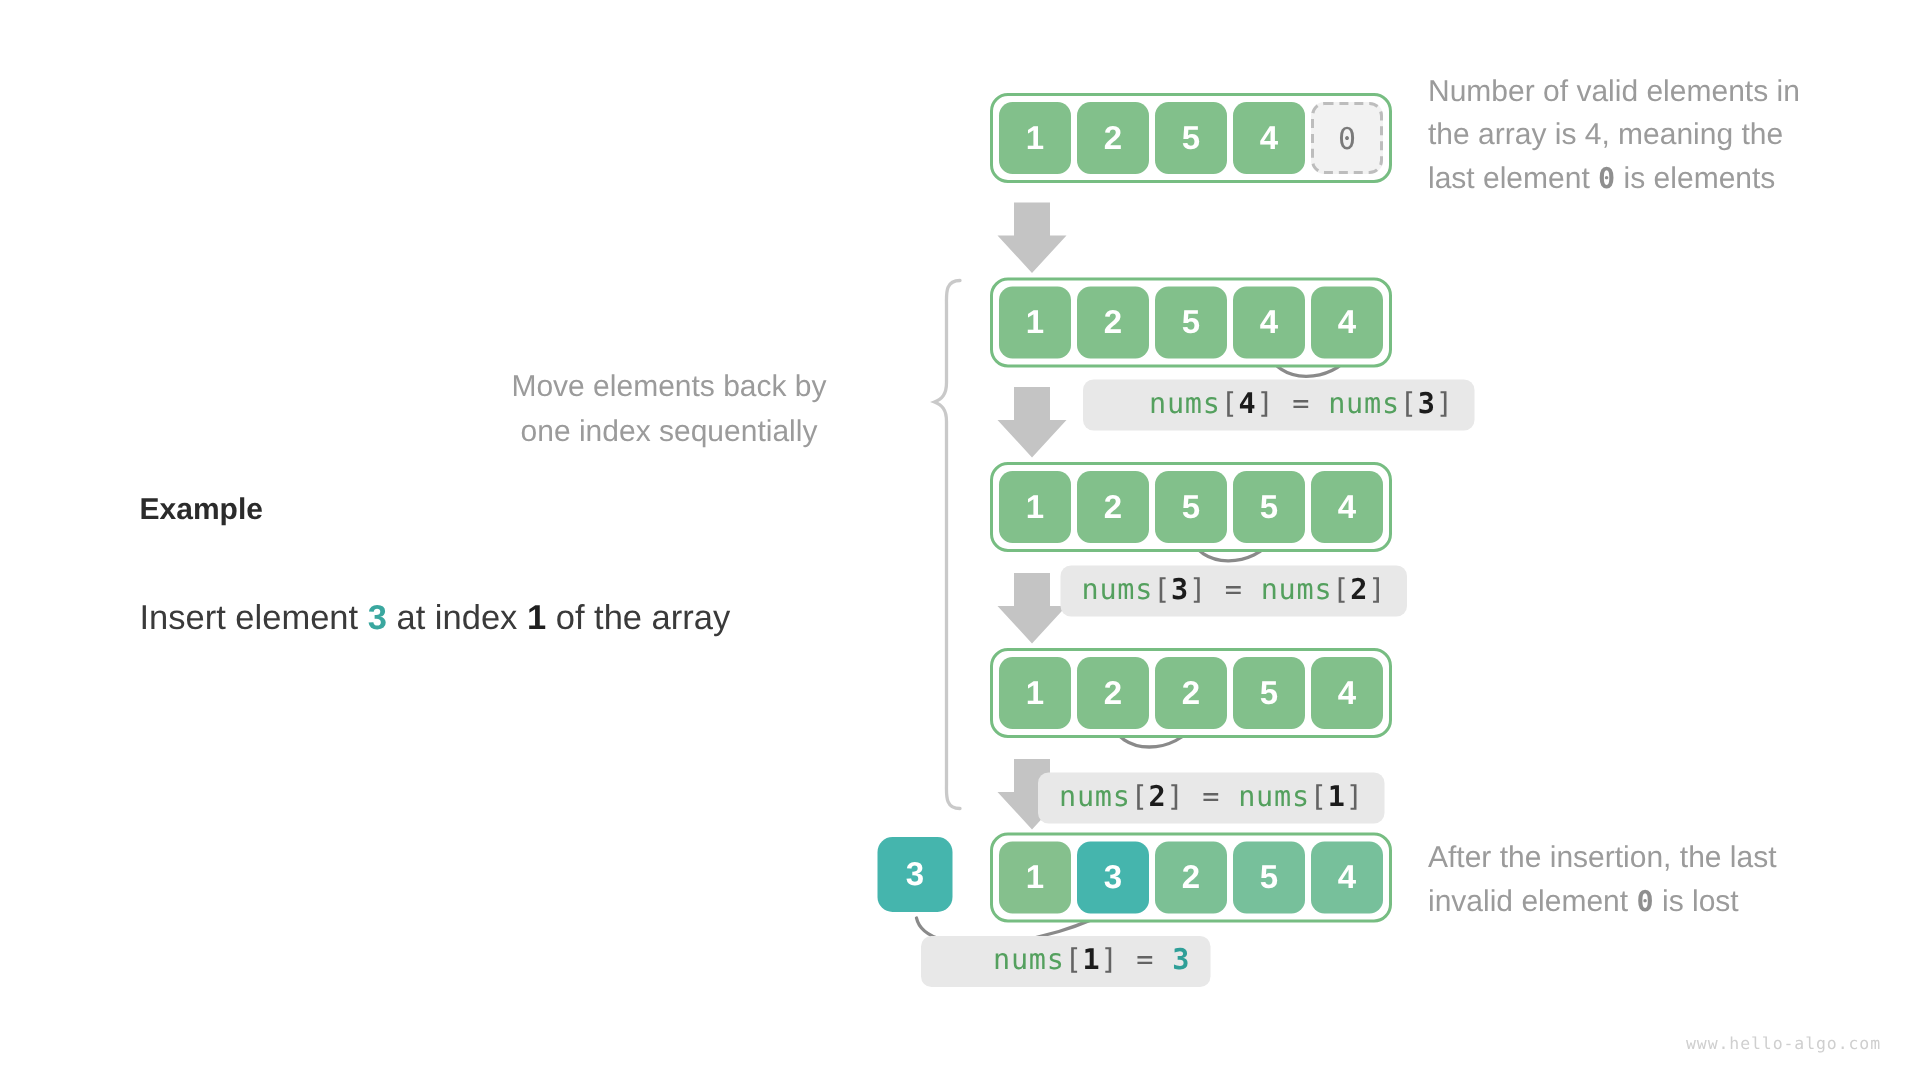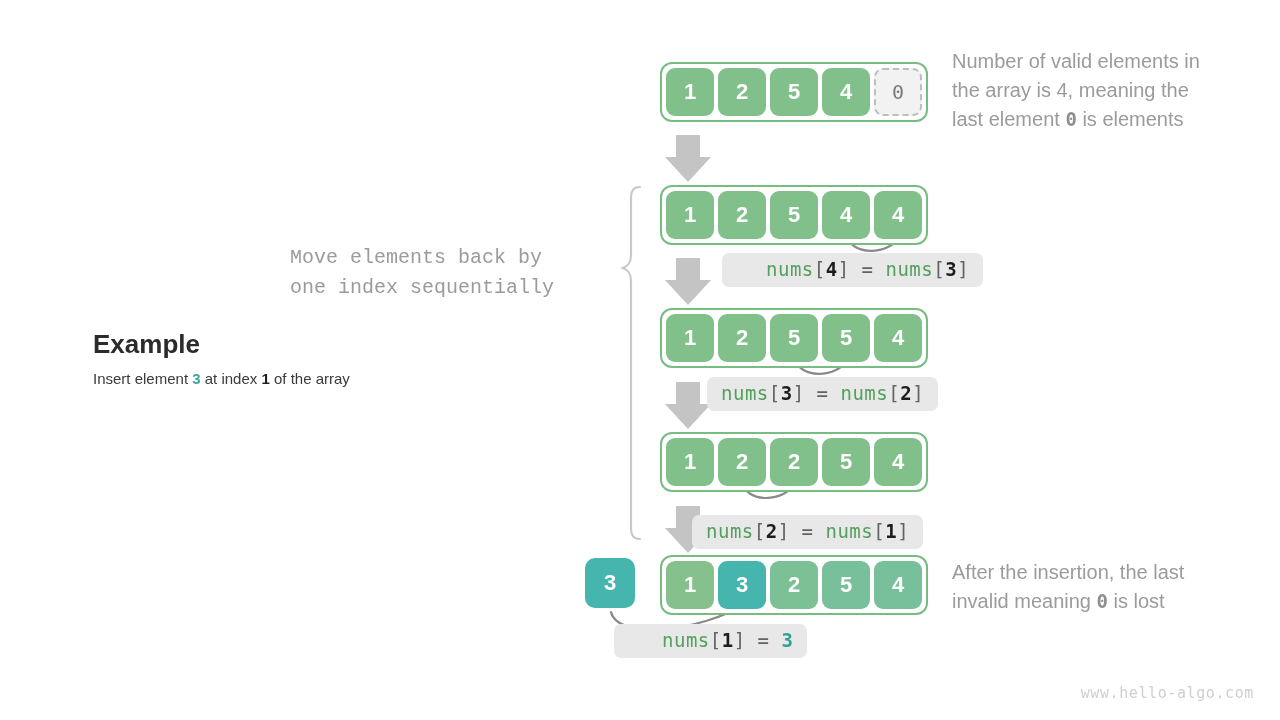--- a/index.html
+++ b/index.html
@@ -31,37 +31,37 @@
     font-weight: bold;
     color: #8f8f8f;
     font-size: 19px;
   }
 
   .brace-note {
     position: absolute;
     color: #9b9b9b;
     font-size: 20px;
     line-height: 30px;
-    text-align: left;
+    text-align: center;
     white-space: pre-line;
-    font-family: Liberation Mono, monospace;
   }
 
   
   .example-title {
     position: absolute;
-    font-size: 26px;
+    font-size: 20px;
     font-weight: bold;
     color: #2b2b2b;
   }
   .example-line {
     position: absolute;
-    font-size: 15px;
+    font-size: 23px;
     color: #3a3a3a;
     white-space: nowrap;
+    margin-top: 28px;
   }
   .example-line .teal { color: #3aa79f; font-weight: bold; }
   .example-line .dark { color: #1f1f1f; font-weight: bold; }
 
   
   .array {
     position: absolute;
     box-sizing: border-box;
     border: 2px solid #77bd82;
     border-radius: 12px;
@@ -141,21 +141,21 @@
     pointer-events: none;
   }
 
   
   .footer {
     position: absolute;
     right: 26px;
     bottom: 18px;
     color: #cfcfcf;
     font-family: "DejaVu Sans Mono", monospace;
-    font-size: 15px;
+    font-size: 11px;
     letter-spacing: 0.6px;
   }
 </style>
 </head>
 <body>
 
 <svg class="svg-layer" viewBox="0 0 1280 720" xmlns="http://www.w3.org/2000/svg">
 
   <g fill="#c4c4c4">
 
@@ -246,15 +246,15 @@
 <div class="array" style="left:660px; top:555px;">
   <div class="cell g1">1</div>
   <div class="cell teal">3</div>
   <div class="cell g2">2</div>
   <div class="cell g3">5</div>
   <div class="cell g3">4</div>
 </div>
 <div class="code" style="left:614px; top:624px;padding-left:48px;"><span class="fn">nums</span><span class="br">[</span><span class="idx">1</span><span class="br">]</span><span class="eq">&nbsp;=&nbsp;</span><span class="tealnum">3</span></div>
 
 <div class="note" style="left:952px; top:558px; width:312px;"><span>After the insertion, the last
-invalid meaning </span><span class="mono-b">0</span><span> is lost</span></div>
+invalid element </span><span class="mono-b">0</span><span> is lost</span></div>
 
 <div class="footer">www.hello-algo.com</div>
 
 </body></html>

